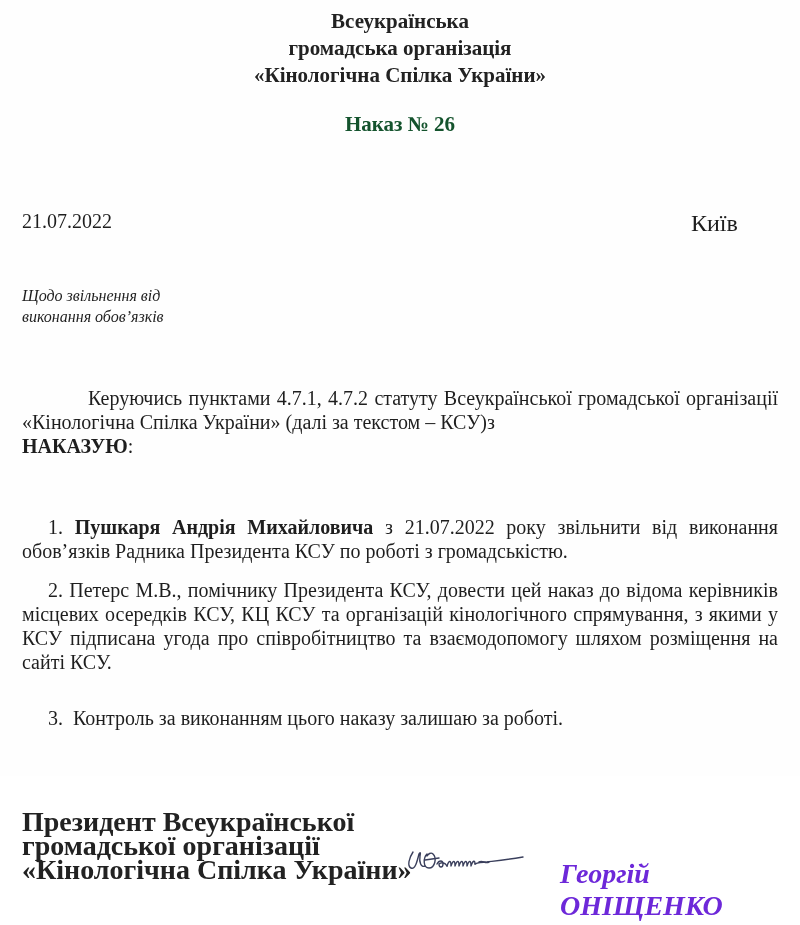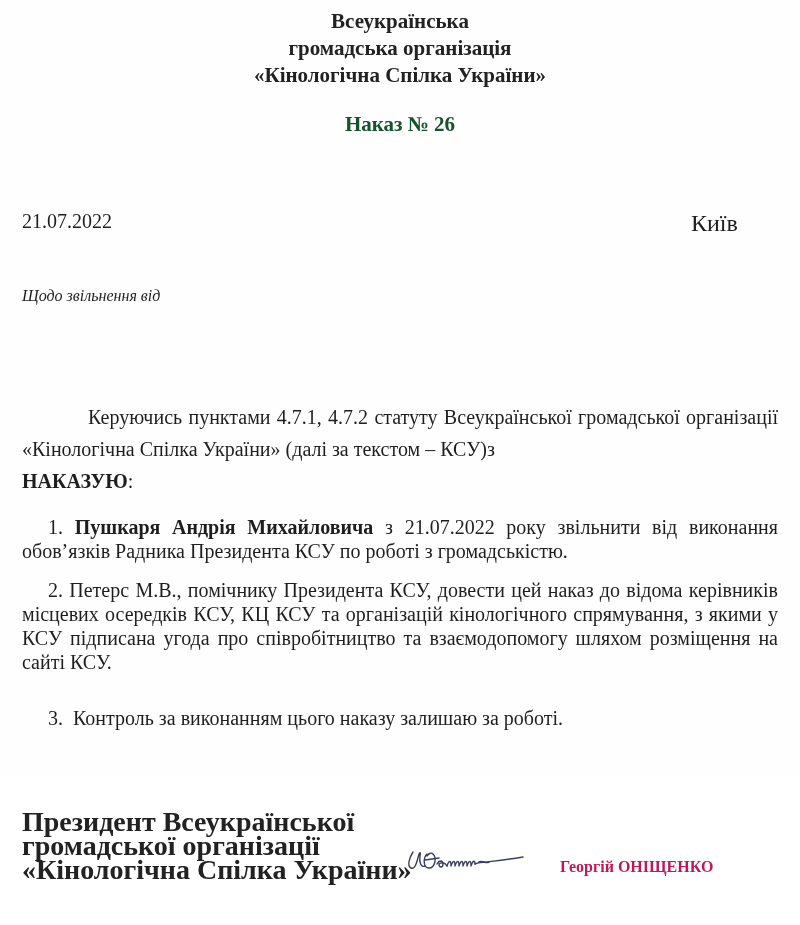--- a/index.html
+++ b/index.html
@@ -58,23 +58,23 @@
       left: 22px;
       top: 285px;
       font-style: italic;
       font-size: 16px;
       line-height: 21px;
     }
     .preamble {
       position: absolute;
       left: 22px;
       width: 756px;
-      top: 401px;
+      top: 386px;
       font-size: 20px;
-      line-height: 32px;
+      line-height: 24px;
       text-align: justify;
     }
     .preamble .indent {
       display: inline-block;
       width: 66px;
     }
     .para {
       position: absolute;
       left: 22px;
       width: 756px;
@@ -104,42 +104,44 @@
       left: 405px;
       top: 840px;
       width: 125px;
       height: 40px;
     }
     .signer {
       position: absolute;
       left: 560px;
       top: 858px;
       font-weight: bold;
-      font-size: 16px;
-      color: #be185d;
+      font-size: 28px;
+      color: #6d28d9;
+      font-style: italic;
     }
   </style>
 </head>
 <body>
 
 <div class="page">
 
   <div class="header">
     <div>Всеукраїнська</div>
     <div>громадська організація</div>
     <div>«Кінологічна Спілка України»</div>
   </div>
 
   <div class="order-title">Наказ № 26</div>
 
   <div class="date">21.07.2022</div>
   <div class="city">Київ</div>
 
   <div class="subject">
     <div>Щодо звільнення від</div>
+    <div>виконання обов’язків</div>
   </div>
 
   <div class="preamble">
     <span class="indent"></span><span>Керуючись пунктами 4.7.1, 4.7.2 статуту Всеукраїнської громадської організації «Кінологічна Спілка України» (далі за текстом – КСУ)з</span>
     <br>
     <span class="bold">НАКАЗУЮ</span><span>:</span>
   </div>
 
   <div class="para p1">
     <span class="indent"></span><span>1.</span>

